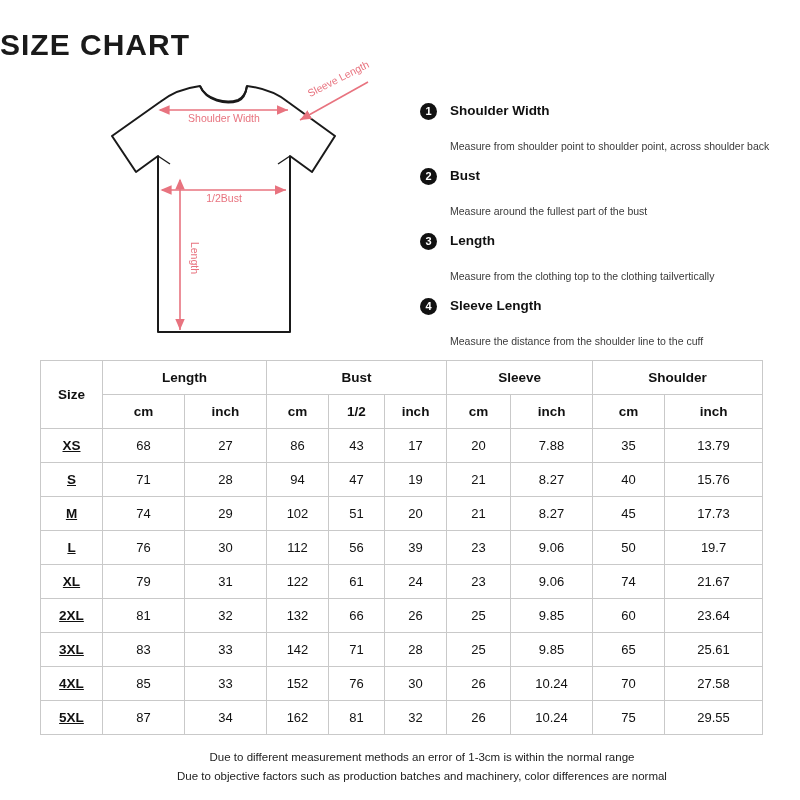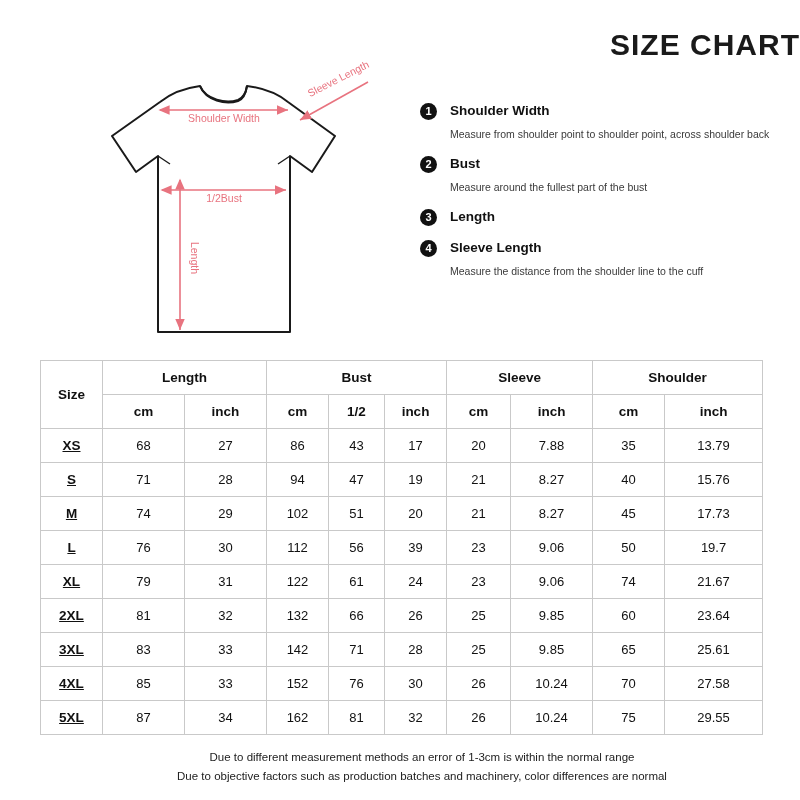--- a/index.html
+++ b/index.html
@@ -20,21 +20,21 @@
     height: 800px;
     position: relative;
   }
 
   
   .title {
     position: absolute;
     top: 28px;
     left: 0;
     width: 800px;
-    text-align: right;
+    text-align: left;
     font-size: 30px;
     font-weight: bold;
     letter-spacing: 1px;
     color: #1a1a1a;
   }
 
   
   .top-area {
     position: absolute;
     top: 60px;
@@ -85,21 +85,21 @@
   .legend-title {
     font-size: 13.5px;
     font-weight: bold;
     color: #111111;
     line-height: 17px;
   }
   .legend-desc {
     font-size: 10.5px;
     color: #3a3a3a;
     line-height: 14px;
-    margin-top: 8px;
+    margin-top: 20px;
   }
 
   
   .table-wrap {
     position: absolute;
     left: 40px;
     top: 360px;
     width: 722px;
   }
   table {
@@ -214,20 +214,21 @@
 
       <div class="legend-item">
         <span class="legend-num">2</span>
         <div class="legend-title">Bust</div>
         <div class="legend-desc">Measure around the fullest part of the bust</div>
       </div>
 
       <div class="legend-item">
         <span class="legend-num">3</span>
         <div class="legend-title">Length</div>
+        <div class="legend-desc">Measure from the clothing top to the clothing tailvertically</div>
       </div>
 
       <div class="legend-item">
         <span class="legend-num">4</span>
         <div class="legend-title">Sleeve Length</div>
         <div class="legend-desc">Measure the distance from the shoulder line to the cuff</div>
       </div>
 
     </div>
   </div>

